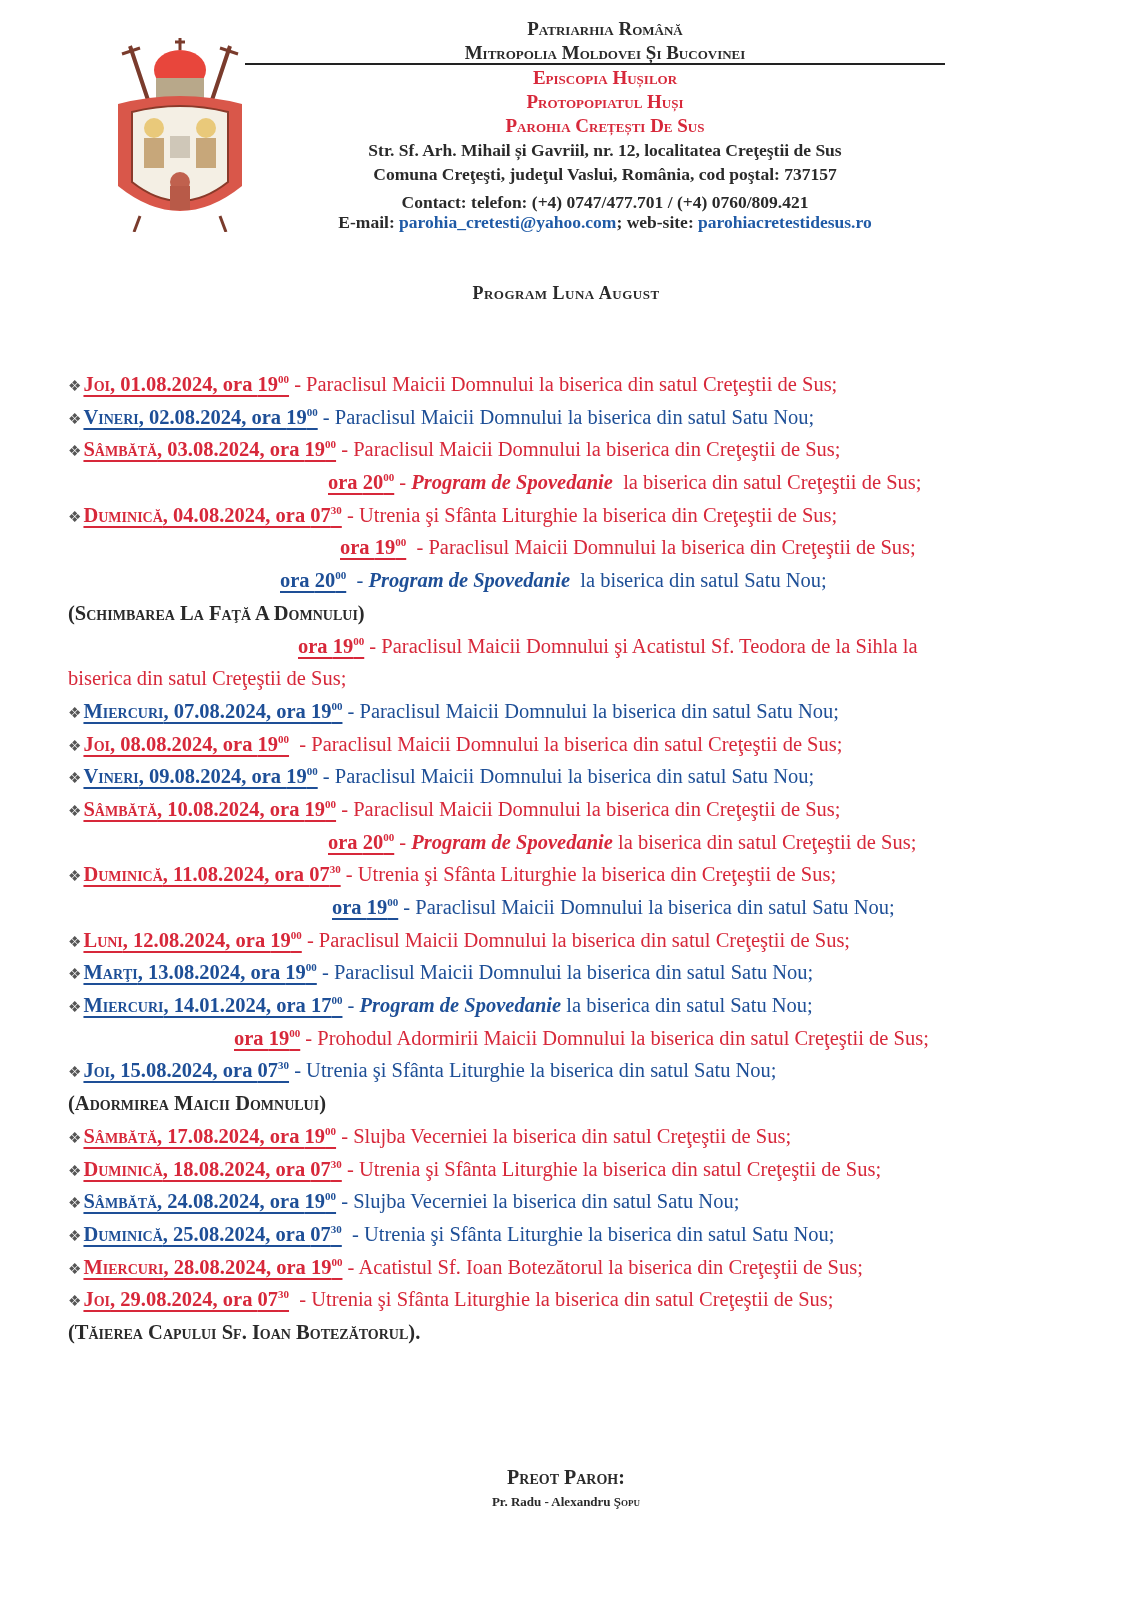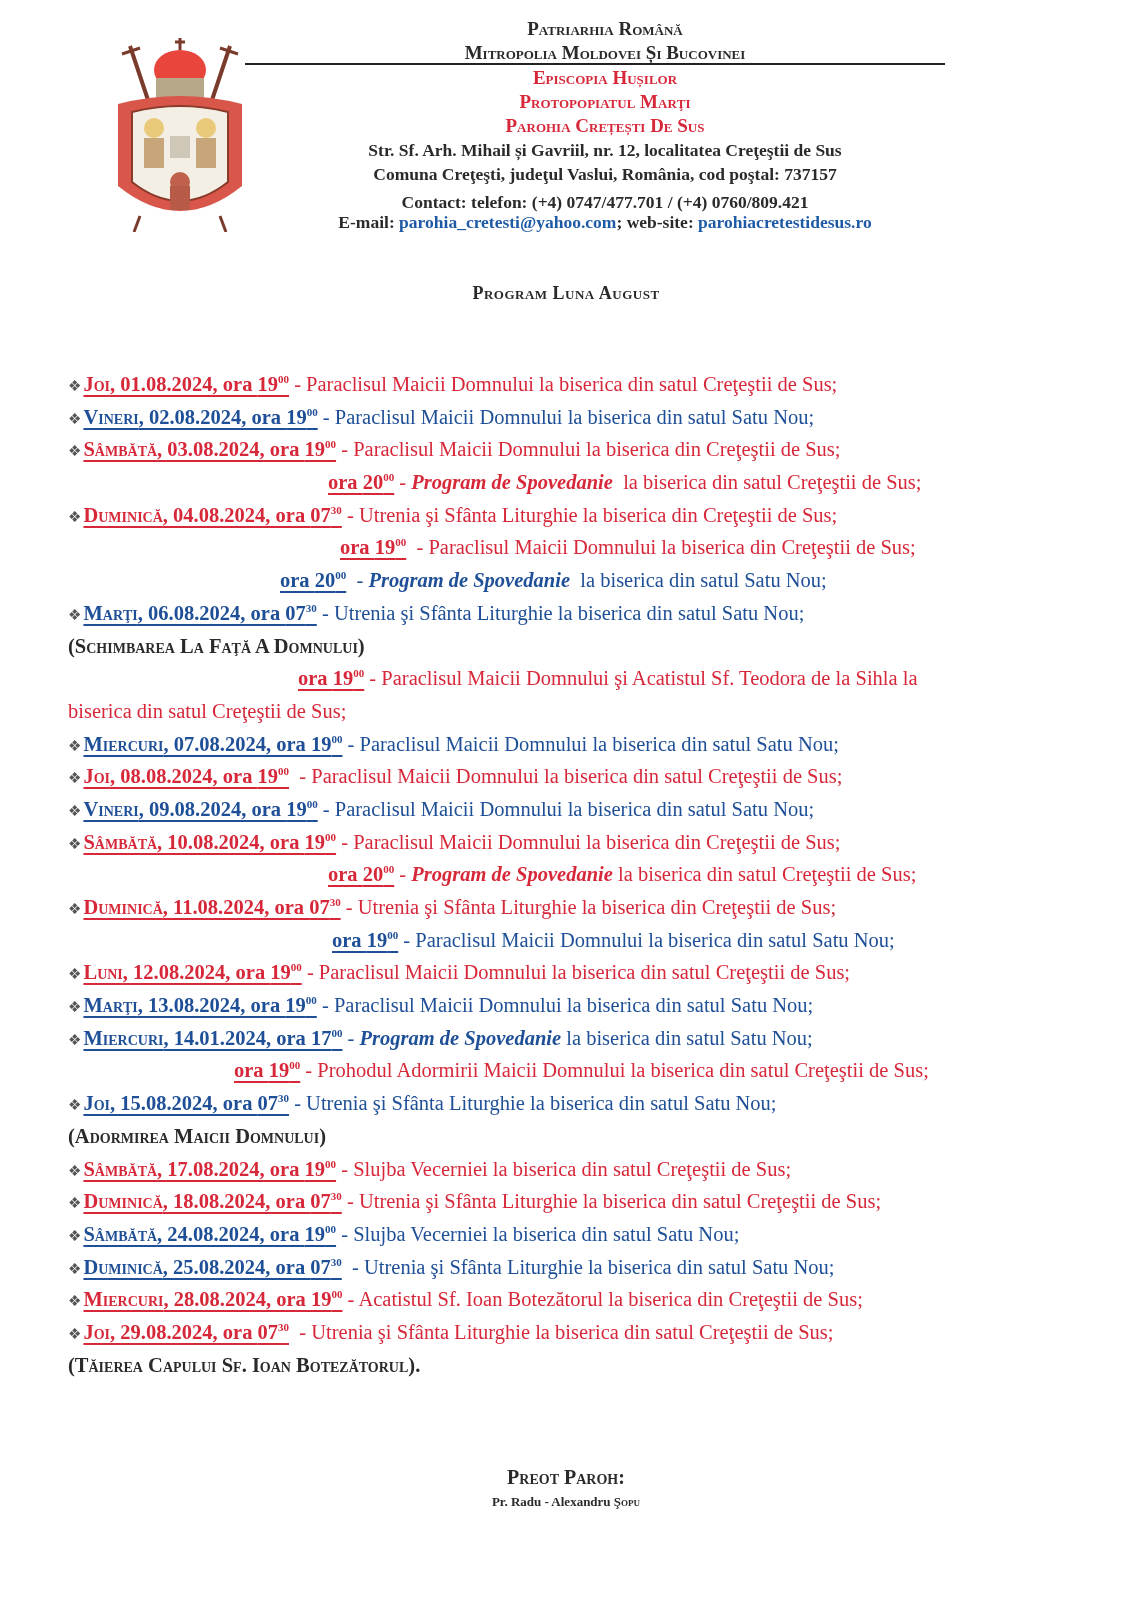--- a/index.html
+++ b/index.html
@@ -52,21 +52,21 @@
     <circle cx="70" cy="146" r="10" fill="#c0614e"></circle>
     <rect x="60" y="150" width="20" height="24" fill="#b85a48"></rect>
     <line x1="30" y1="180" x2="24" y2="196" stroke="#7a3b2c" stroke-width="3"></line>
     <line x1="110" y1="180" x2="116" y2="196" stroke="#7a3b2c" stroke-width="3"></line>
   </svg>
 
   <div class="hline sc h-dark" style="top:18px;">Patriarhia Română</div>
   <div class="hline sc h-dark" style="top:42px;">Mitropolia Moldovei Și Bucovinei</div>
   <div class="rule"></div>
   <div class="hline sc h-red" style="top:67px;">Episcopia Hușilor</div>
-  <div class="hline sc h-red" style="top:91px;">Protopopiatul Marţi</div>
+  <div class="hline sc h-red" style="top:91px;">Protopopiatul Huși</div>
   <div class="hline sc h-red" style="top:115px;">Parohia Crețești De Sus</div>
   <div class="hline h-addr" style="top:140px;">Str. Sf. Arh. Mihail și Gavriil, nr. 12, localitatea Creţeştii de Sus</div>
   <div class="hline h-addr" style="top:164px;">Comuna Creţeşti, judeţul Vaslui, România, cod poştal: 737157</div>
   <div class="hline h-addr" style="top:192px;">Contact: telefon: (+4) 0747/477.701 / (+4) 0760/809.421</div>
   <div class="hline h-addr" style="top:212px;">
     <span>E-mail:</span>
     <span class="blue-link">parohia_cretesti@yahoo.com</span><span>; web-site:</span>
     <span class="blue-link">parohiacretestidesus.ro</span>
   </div>
 </div>
@@ -74,21 +74,20 @@
 <div class="title">Program  Luna  August</div>
 
 <div class="list" id="list">
     <div class="row red"><span class="bullet">❖</span><span class="when"><span class="day">Joi</span><span>, 01.08.2024, ora </span><span>19</span><span><sup>00</sup></span></span><span style="white-space: pre;"> - </span><span style="white-space: pre;">Paraclisul Maicii Domnului la biserica din satul Creţeştii de Sus;</span></div>
     <div class="row blue"><span class="bullet">❖</span><span class="when"><span class="day">Vineri</span><span>, 02.08.2024, ora </span><span>19</span><span><sup>00</sup></span></span><span style="white-space: pre;"> - </span><span style="white-space: pre;">Paraclisul Maicii Domnului la biserica din satul Satu Nou;</span></div>
     <div class="row red"><span class="bullet">❖</span><span class="when"><span class="day">Sâmbătă</span><span>, 03.08.2024, ora </span><span>19</span><span><sup>00</sup></span></span><span style="white-space: pre;"> - </span><span style="white-space: pre;">Paraclisul Maicii Domnului la biserica din Creţeştii de Sus;</span></div>
     <div class="row red" style="padding-left: 260px;"><span class="when"><span>ora </span><span>20</span><span><sup>00</sup></span></span><span style="white-space: pre;"> - </span><span class="it">Program de Spovedanie</span><span style="white-space: pre;">  la biserica din satul Creţeştii de Sus;</span></div>
     <div class="row red"><span class="bullet">❖</span><span class="when"><span class="day">Duminică</span><span>, 04.08.2024, ora </span><span>07</span><span><sup>30</sup></span></span><span style="white-space: pre;"> - </span><span style="white-space: pre;">Utrenia şi Sfânta Liturghie la biserica din Creţeştii de Sus;</span></div>
     <div class="row red" style="padding-left: 272px;"><span class="when"><span>ora </span><span>19</span><span><sup>00</sup></span></span><span style="white-space: pre;">  - </span><span style="white-space: pre;">Paraclisul Maicii Domnului la biserica din Creţeştii de Sus;</span></div>
     <div class="row blue" style="padding-left: 212px;"><span class="when"><span>ora </span><span>20</span><span><sup>00</sup></span></span><span style="white-space: pre;">  - </span><span class="it">Program de Spovedanie</span><span style="white-space: pre;">  la biserica din satul Satu Nou;</span></div>
-    <div class="row blue"><span class="bullet">❖</span><span class="when"><span class="day">Marţi</span><span>, 06.08.2024, ora </span><span>07</span><span><sup>30</sup></span></span><span style="white-space: pre;"> - </span><span style="white-space: pre;">Utrenia şi Sfânta Liturghie la biserica din satul Satu Nou;</span></div>
     <div class="row feast">(Schimbarea La Faţă A Domnului)</div>
     <div class="row red" style="padding-left: 230px;"><span class="when"><span>ora </span><span>19</span><span><sup>00</sup></span></span><span style="white-space: pre;"> - </span><span style="white-space: pre;">Paraclisul Maicii Domnului şi Acatistul Sf. Teodora de la Sihla la</span></div>
     <div class="row red cont">biserica din satul Creţeştii de Sus;</div>
     <div class="row blue"><span class="bullet">❖</span><span class="when"><span class="day">Miercuri</span><span>, 07.08.2024, ora </span><span>19</span><span><sup>00</sup></span></span><span style="white-space: pre;"> - </span><span style="white-space: pre;">Paraclisul Maicii Domnului la biserica din satul Satu Nou;</span></div>
     <div class="row red"><span class="bullet">❖</span><span class="when"><span class="day">Joi</span><span>, 08.08.2024, ora </span><span>19</span><span><sup>00</sup></span></span><span style="white-space: pre;">  - </span><span style="white-space: pre;">Paraclisul Maicii Domnului la biserica din satul Creţeştii de Sus;</span></div>
     <div class="row blue"><span class="bullet">❖</span><span class="when"><span class="day">Vineri</span><span>, 09.08.2024, ora </span><span>19</span><span><sup>00</sup></span></span><span style="white-space: pre;"> - </span><span style="white-space: pre;">Paraclisul Maicii Domnului la biserica din satul Satu Nou;</span></div>
     <div class="row red"><span class="bullet">❖</span><span class="when"><span class="day">Sâmbătă</span><span>, 10.08.2024, ora </span><span>19</span><span><sup>00</sup></span></span><span style="white-space: pre;"> - </span><span style="white-space: pre;">Paraclisul Maicii Domnului la biserica din Creţeştii de Sus;</span></div>
     <div class="row red" style="padding-left: 260px;"><span class="when"><span>ora </span><span>20</span><span><sup>00</sup></span></span><span style="white-space: pre;"> - </span><span class="it">Program de Spovedanie</span><span style="white-space: pre;"> la biserica din satul Creţeştii de Sus;</span></div>
     <div class="row red"><span class="bullet">❖</span><span class="when"><span class="day">Duminică</span><span>, 11.08.2024, ora </span><span>07</span><span><sup>30</sup></span></span><span style="white-space: pre;"> - </span><span style="white-space: pre;">Utrenia şi Sfânta Liturghie la biserica din Creţeştii de Sus;</span></div>
     <div class="row blue" style="padding-left: 264px;"><span class="when"><span>ora </span><span>19</span><span><sup>00</sup></span></span><span style="white-space: pre;"> - </span><span style="white-space: pre;">Paraclisul Maicii Domnului la biserica din satul Satu Nou;</span></div>

